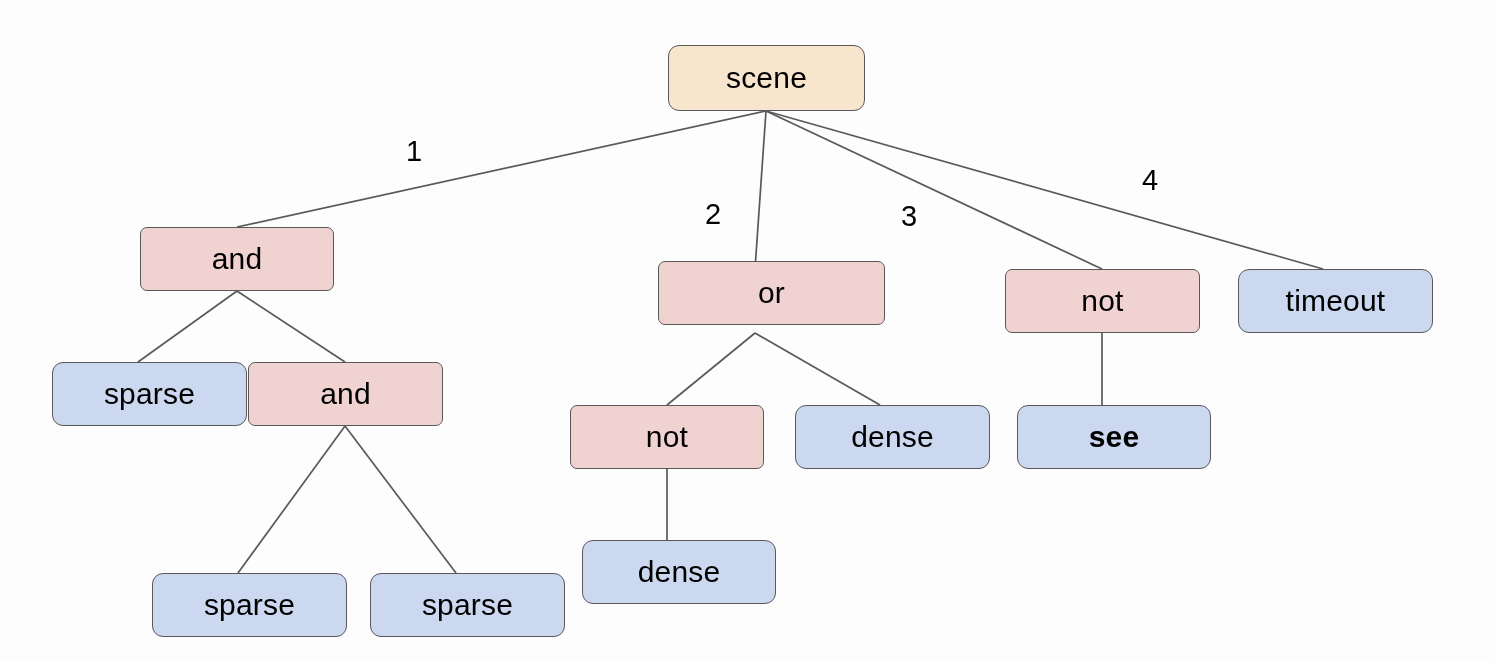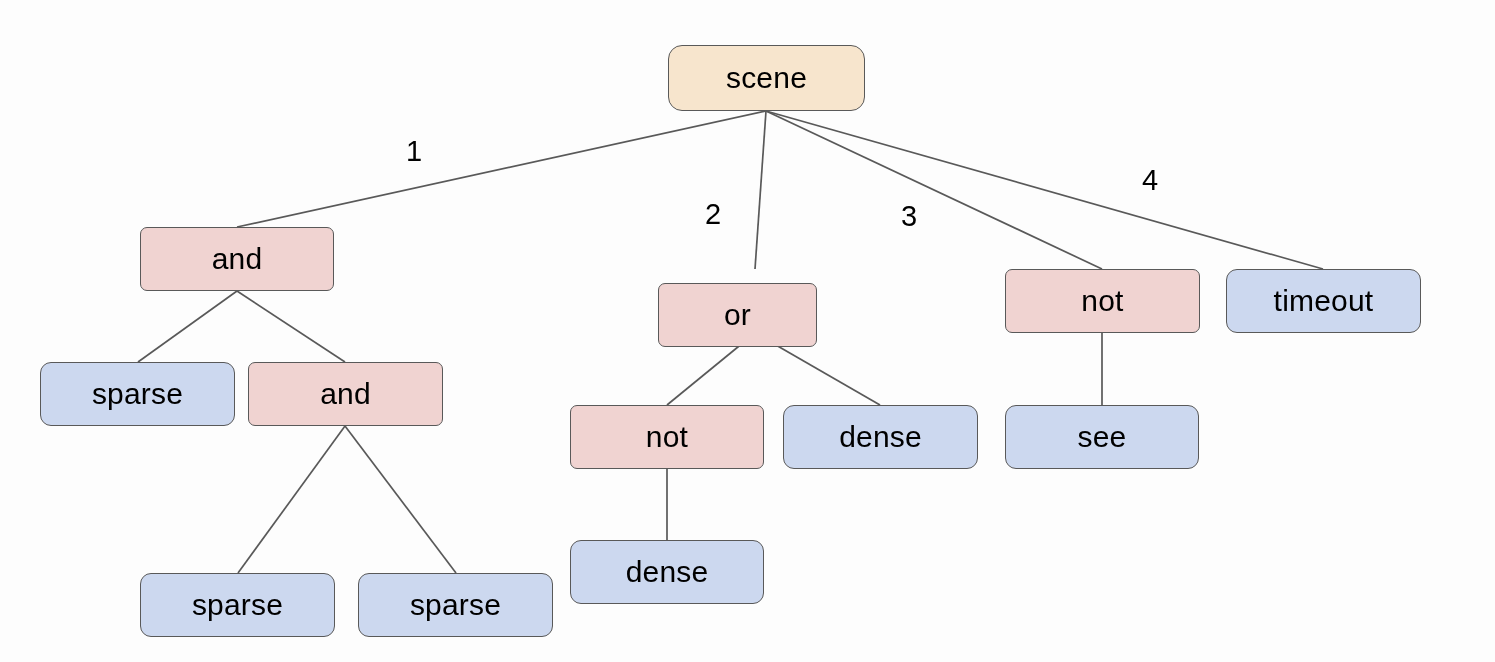--- a/index.html
+++ b/index.html
@@ -31,23 +31,23 @@
     border-radius: 11px;
     display: flex;
     align-items: center;
     justify-content: center;
     color: #000000;
     font-size: 30px;
     line-height: 1;
     letter-spacing: 0.2px;
     white-space: nowrap;
   }
-  .node.root  { background: #f7e5cd; border-radius: 14px; }
+  .node.root  { background: #f7e5cd; }
   .node.op    { background: #f0d3d1; border-radius: 7px; }
-  .node.leaf  { background: #ccd8ef; }
+  .node.leaf  { background: #ccd8ef; margin-left: 12px; }
   .edge-label {
     position: absolute;
     color: #000000;
     font-size: 29px;
     line-height: 1;
     white-space: nowrap;
   }
 </style>
 </head>
 <body>
@@ -63,28 +63,28 @@
       <line x1="345" y1="426" x2="238" y2="573" stroke="#595959" stroke-width="1.7"></line>
       <line x1="345" y1="426" x2="456" y2="573" stroke="#595959" stroke-width="1.7"></line>
       <line x1="755" y1="333" x2="667" y2="405" stroke="#595959" stroke-width="1.7"></line>
       <line x1="755" y1="333" x2="880" y2="405" stroke="#595959" stroke-width="1.7"></line>
       <line x1="667" y1="469" x2="667" y2="540" stroke="#595959" stroke-width="1.7"></line>
       <line x1="1102" y1="333" x2="1102" y2="405" stroke="#595959" stroke-width="1.7"></line>
     </svg>
   <div id="node-layer">
       <div class="node root" style="left: 668px; top: 45px; width: 197px; height: 66px;">scene</div>
       <div class="node op" style="left: 140px; top: 227px; width: 194px; height: 64px;">and</div>
-      <div class="node op" style="left: 658px; top: 283px; width: 159px; height: 64px; text-align: center;">or</div>
+      <div class="node op" style="left: 658px; top: 261px; width: 227px; height: 64px; text-align: center;">or</div>
       <div class="node op" style="left: 1005px; top: 269px; width: 195px; height: 64px;">not</div>
       <div class="node leaf" style="left: 1226px; top: 269px; width: 195px; height: 64px;">timeout</div>
       <div class="node leaf" style="left: 40px; top: 362px; width: 195px; height: 64px;">sparse</div>
       <div class="node op" style="left: 248px; top: 362px; width: 195px; height: 64px;">and</div>
       <div class="node op" style="left: 570px; top: 405px; width: 194px; height: 64px;">not</div>
       <div class="node leaf" style="left: 783px; top: 405px; width: 195px; height: 64px;">dense</div>
-      <div class="node leaf" style="left: 1005px; top: 405px; width: 194px; height: 64px;">see</div>
+      <div class="node leaf" style="left: 1005px; top: 405px; width: 194px; height: 64px; font-weight: bold;">see</div>
       <div class="node leaf" style="left: 570px; top: 540px; width: 194px; height: 64px;">dense</div>
       <div class="node leaf" style="left: 140px; top: 573px; width: 195px; height: 64px;">sparse</div>
       <div class="node leaf" style="left: 358px; top: 573px; width: 195px; height: 64px;">sparse</div>
     </div>
   <div id="label-layer">
       <div class="edge-label" style="left: 406px; top: 137px;">1</div>
       <div class="edge-label" style="left: 705px; top: 200px;">2</div>
       <div class="edge-label" style="left: 901px; top: 202px;">3</div>
       <div class="edge-label" style="left: 1142px; top: 166px;">4</div>
     </div>

